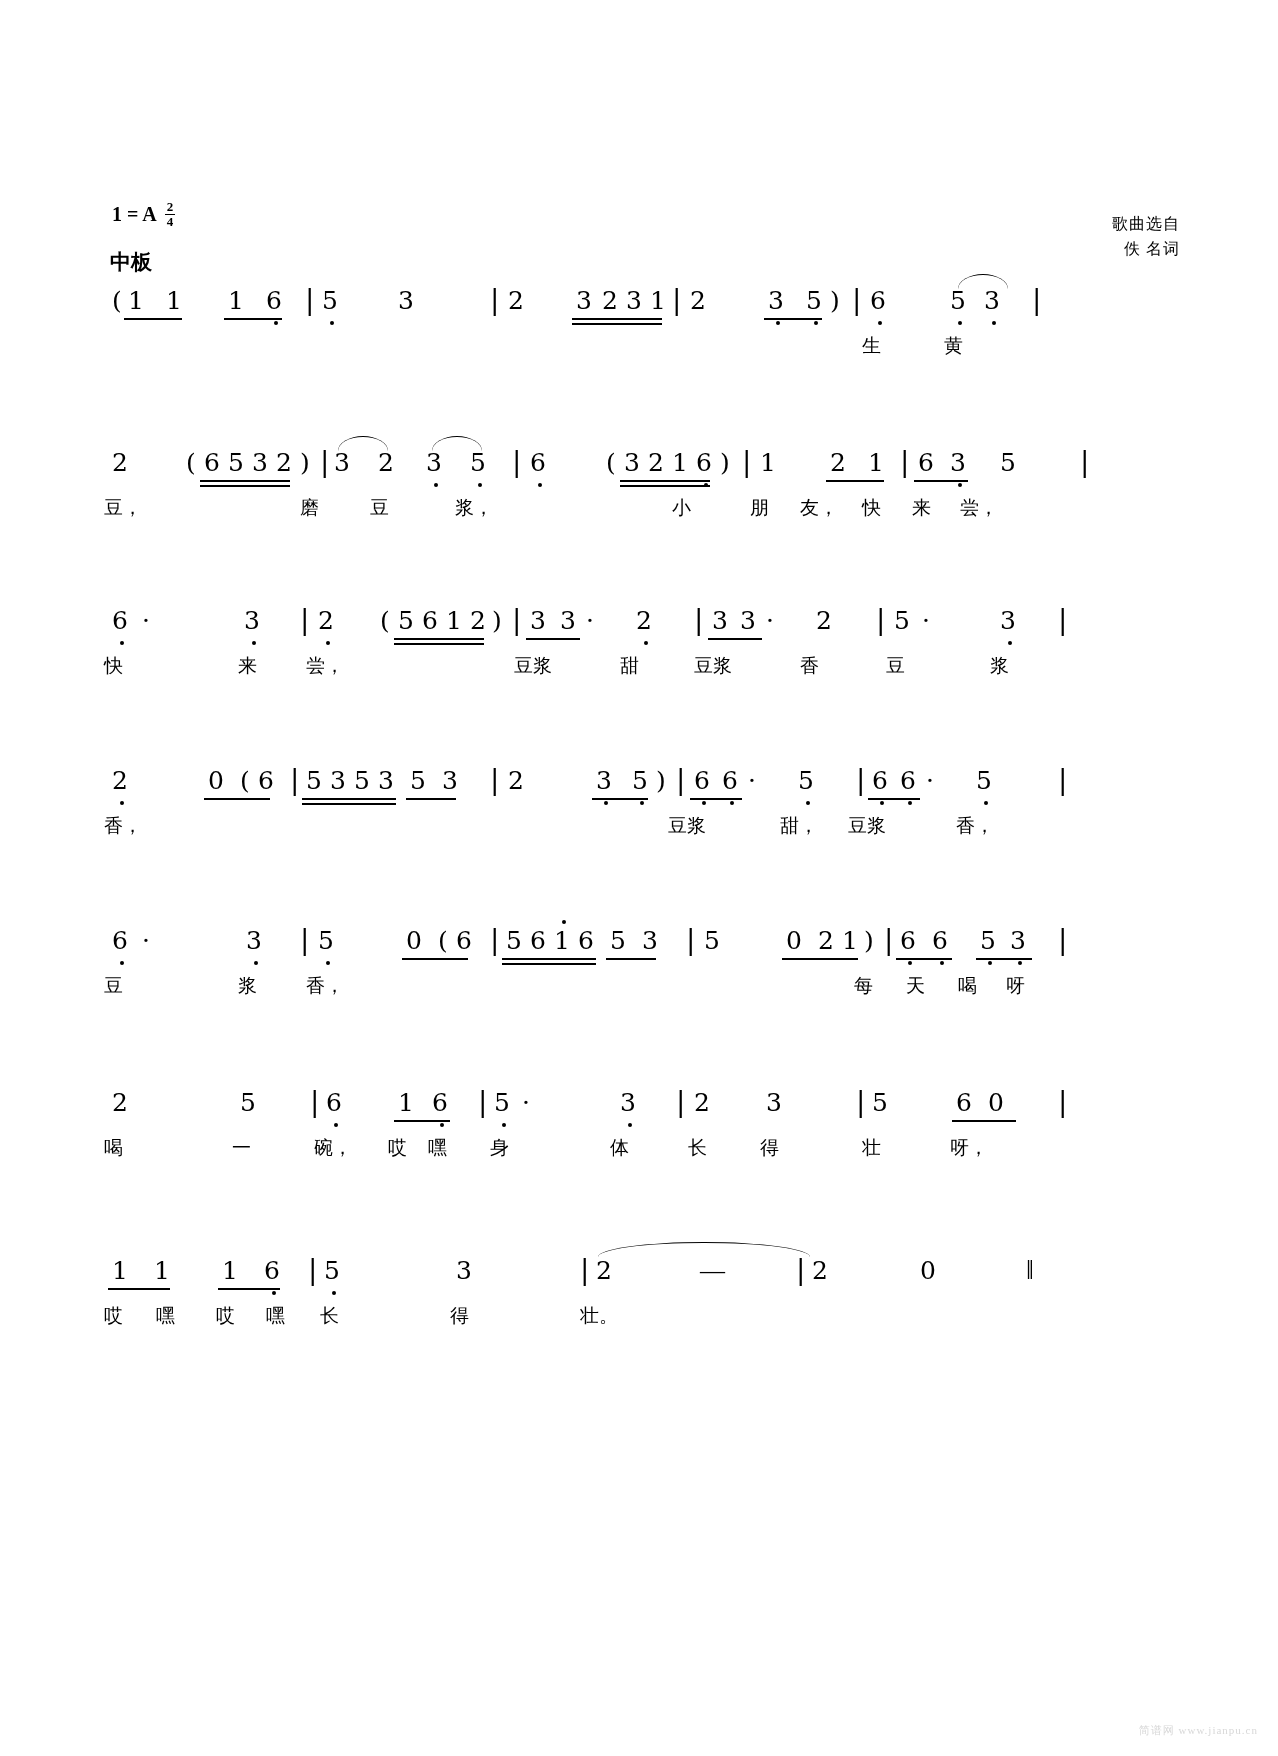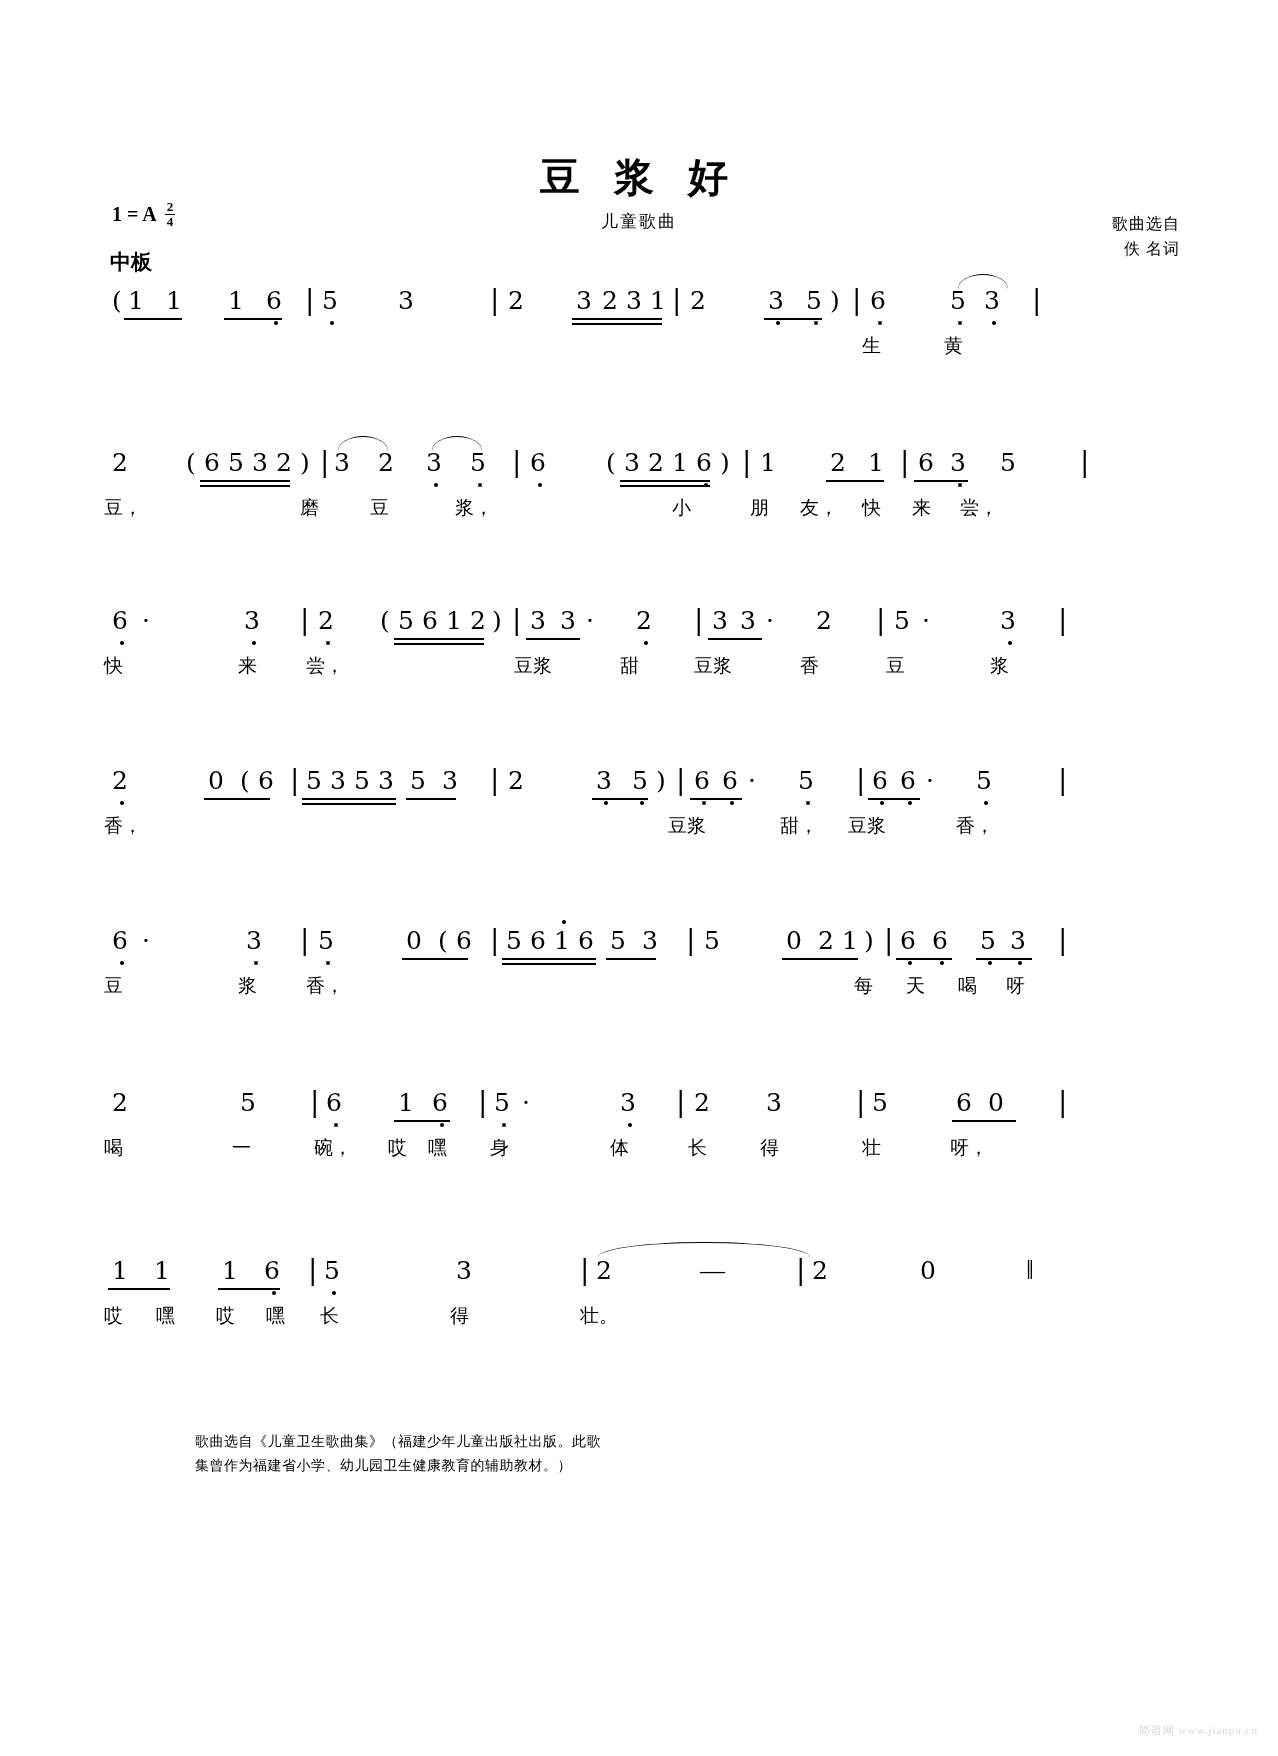--- a/index.html
+++ b/index.html
@@ -154,22 +154,20 @@
     font-size: 11px;
     color: #d8d8d8;
     letter-spacing: 1px;
   }
 </style>
 </head>
 <body>
 
 <div class="sheet">
 
-  <div class="title">豆 浆 好</div>
-  <div class="subtitle">儿童歌曲</div>
 
   <div class="keysig">
     <span>1 = A</span>
     <span class="frac">
       <span class="num">2</span>
       <span class="den">4</span>
     </span>
   </div>
   <div class="tempo">中板</div>
   <div class="credits">
@@ -568,16 +566,15 @@
       <span class="ly" style="left:104px;">哎</span>
       <span class="ly" style="left:156px;">嘿</span>
       <span class="ly" style="left:216px;">哎</span>
       <span class="ly" style="left:266px;">嘿</span>
       <span class="ly" style="left:320px;">长</span>
       <span class="ly" style="left:450px;">得</span>
       <span class="ly" style="left:580px;">壮。</span>
     </div>
   </div>
 
-  <div class="footnote">歌曲选自《儿童卫生歌曲集》（福建少年儿童出版社出版。此歌集曾作为福建省小学、幼儿园卫生健康教育的辅助教材。）</div>
   <div class="watermark">简谱网 www.jianpu.cn</div>
 
 </div>
 
 </body></html>

